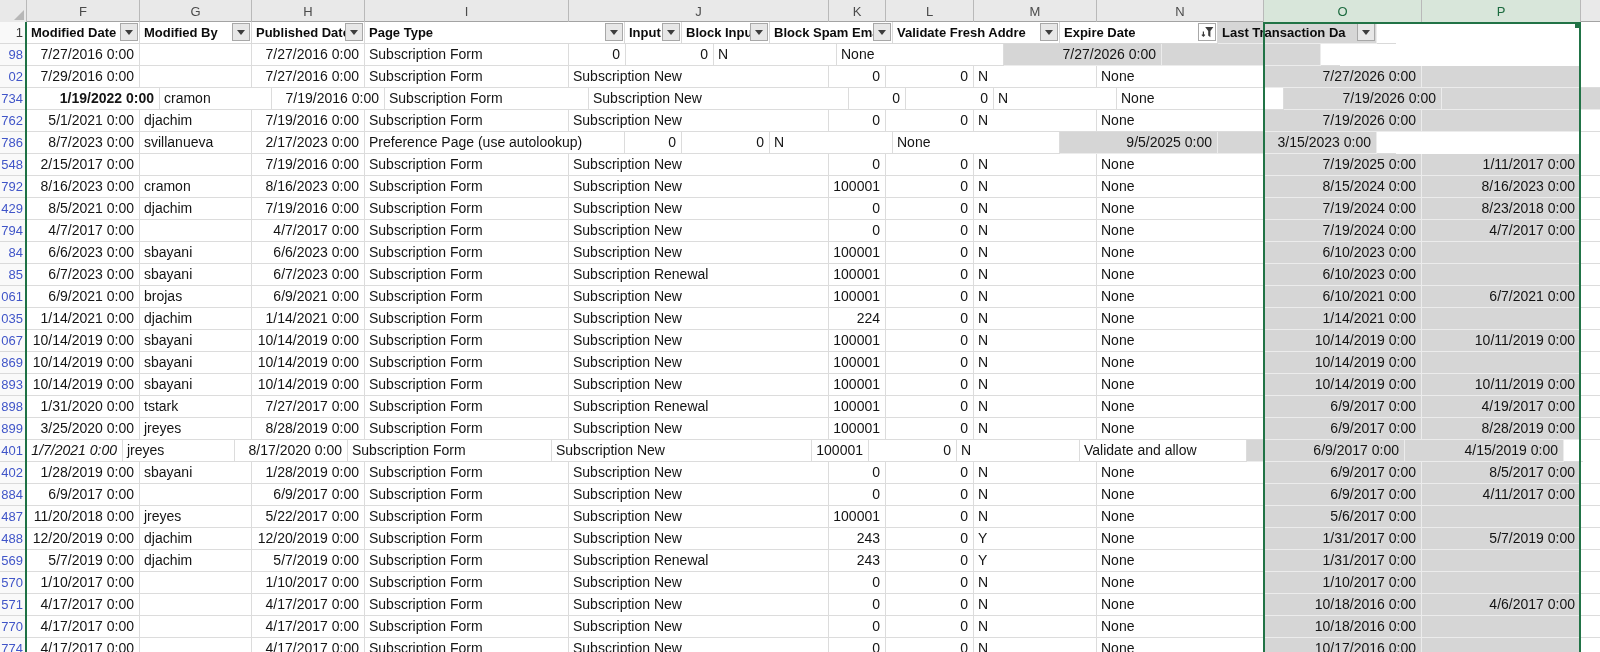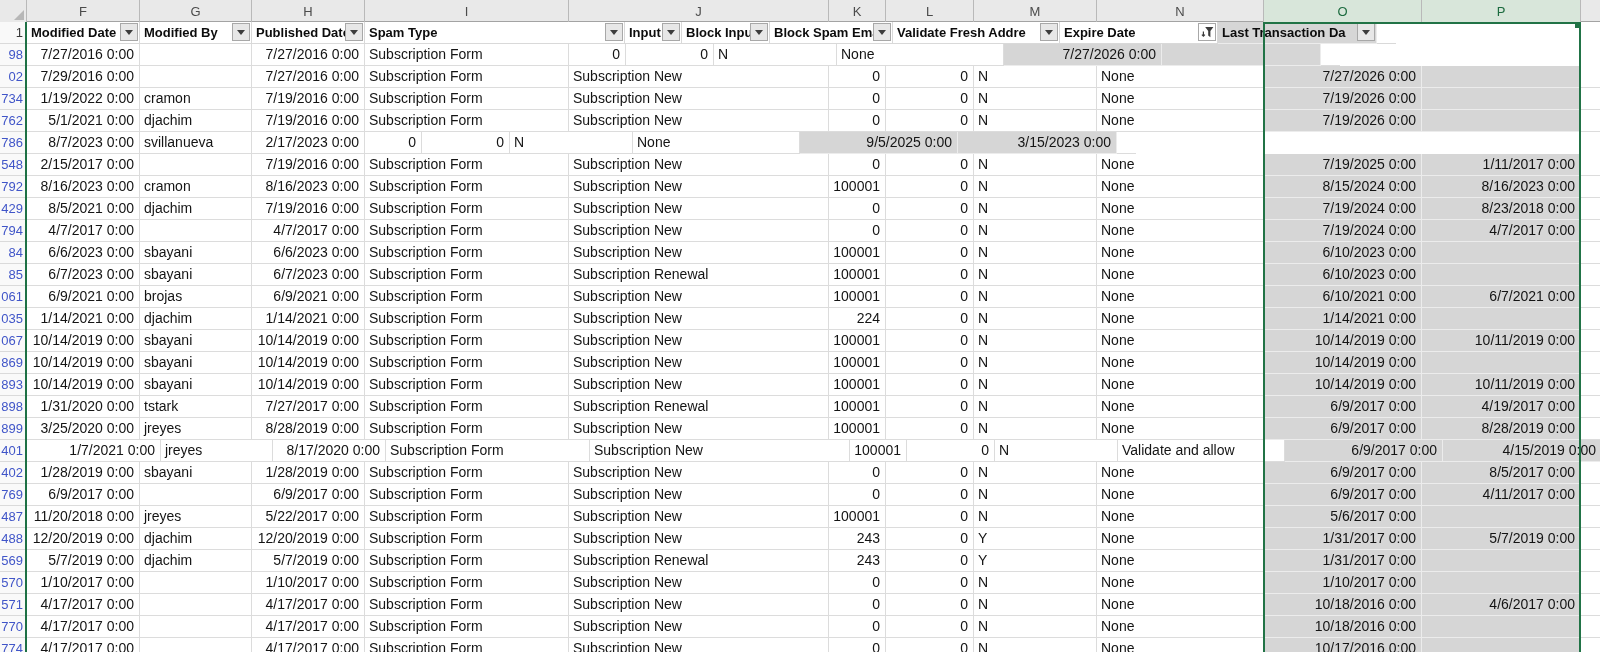--- a/index.html
+++ b/index.html
@@ -85,21 +85,21 @@
           <div class="tri"></div>
         </div>
       </div>
       <div class="hcell" style="width: 113px;">
         <span class="hlabel">Published Date</span>
         <div class="fbtn">
           <div class="tri"></div>
         </div>
       </div>
       <div class="hcell" style="width: 260px;">
-        <span class="hlabel">Spam Type</span>
+        <span class="hlabel">Page Type</span>
         <div class="fbtn">
           <div class="tri"></div>
         </div>
       </div>
       <div class="hcell" style="width: 57px;">
         <span class="hlabel">Input</span>
         <div class="fbtn">
           <div class="tri"></div>
         </div>
       </div>
@@ -163,21 +163,21 @@
         <div class="cell r" style="width: 57px;">0</div>
         <div class="cell r" style="width: 88px;">0</div>
         <div class="cell l" style="width: 123px;">N</div>
         <div class="cell l" style="width: 167px;">None</div>
         <div class="cell r sel" style="width: 158px;">7/27/2026 0:00</div>
         <div class="cell r sel" style="width: 159px;"></div>
         <div class="cell sliver" style="width: 19px;"></div>
       </div>
       <div class="row">
         <div class="rownum blue">734</div>
-        <div class="cell r" style="width: 113px;">1/19/2022 0:00</div>
+        <div class="cell r" style="width: 133px; font-weight: bold;">1/19/2022 0:00</div>
         <div class="cell l" style="width: 112px;">cramon</div>
         <div class="cell r" style="width: 113px;">7/19/2016 0:00</div>
         <div class="cell l" style="width: 204px;">Subscription Form</div>
         <div class="cell l" style="width: 260px;">Subscription New</div>
         <div class="cell r" style="width: 57px;">0</div>
         <div class="cell r" style="width: 88px;">0</div>
         <div class="cell l" style="width: 123px;">N</div>
         <div class="cell l" style="width: 167px;">None</div>
         <div class="cell r sel" style="width: 158px;">7/19/2026 0:00</div>
         <div class="cell r sel" style="width: 159px;"></div>
@@ -196,20 +196,21 @@
         <div class="cell l" style="width: 167px;">None</div>
         <div class="cell r sel" style="width: 158px;">7/19/2026 0:00</div>
         <div class="cell r sel" style="width: 159px;"></div>
         <div class="cell sliver" style="width: 19px;"></div>
       </div>
       <div class="row">
         <div class="rownum blue">786</div>
         <div class="cell r" style="width: 113px;">8/7/2023 0:00</div>
         <div class="cell l" style="width: 112px;">svillanueva</div>
         <div class="cell r" style="width: 113px;">2/17/2023 0:00</div>
+        <div class="cell l" style="width: 260px;">Preference Page (use autolookup)</div>
         <div class="cell r" style="width: 57px;">0</div>
         <div class="cell r" style="width: 88px;">0</div>
         <div class="cell l" style="width: 123px;">N</div>
         <div class="cell l" style="width: 167px;">None</div>
         <div class="cell r sel" style="width: 158px;">9/5/2025 0:00</div>
         <div class="cell r sel" style="width: 159px;">3/15/2023 0:00</div>
         <div class="cell sliver" style="width: 19px;"></div>
       </div>
       <div class="row">
         <div class="rownum blue">548</div>
@@ -401,21 +402,21 @@
         <div class="cell r" style="width: 57px;">100001</div>
         <div class="cell r" style="width: 88px;">0</div>
         <div class="cell l" style="width: 123px;">N</div>
         <div class="cell l" style="width: 167px;">None</div>
         <div class="cell r sel" style="width: 158px;">6/9/2017 0:00</div>
         <div class="cell r sel" style="width: 159px;">8/28/2019 0:00</div>
         <div class="cell sliver" style="width: 19px;"></div>
       </div>
       <div class="row">
         <div class="rownum blue">401</div>
-        <div class="cell r" style="width: 134px;">1/7/2021 0:00</div>
+        <div class="cell r" style="width: 96px; font-style: italic;">1/7/2021 0:00</div>
         <div class="cell l" style="width: 112px;">jreyes</div>
         <div class="cell r" style="width: 113px;">8/17/2020 0:00</div>
         <div class="cell l" style="width: 204px;">Subscription Form</div>
         <div class="cell l" style="width: 260px;">Subscription New</div>
         <div class="cell r" style="width: 57px;">100001</div>
         <div class="cell r" style="width: 88px;">0</div>
         <div class="cell l" style="width: 123px;">N</div>
         <div class="cell l" style="width: 167px;">Validate and allow</div>
         <div class="cell r sel" style="width: 158px;">6/9/2017 0:00</div>
         <div class="cell r sel" style="width: 159px;">4/15/2019 0:00</div>
@@ -430,21 +431,21 @@
         <div class="cell l" style="width: 260px;">Subscription New</div>
         <div class="cell r" style="width: 57px;">0</div>
         <div class="cell r" style="width: 88px;">0</div>
         <div class="cell l" style="width: 123px;">N</div>
         <div class="cell l" style="width: 167px;">None</div>
         <div class="cell r sel" style="width: 158px;">6/9/2017 0:00</div>
         <div class="cell r sel" style="width: 159px;">8/5/2017 0:00</div>
         <div class="cell sliver" style="width: 19px;"></div>
       </div>
       <div class="row">
-        <div class="rownum blue">769</div>
+        <div class="rownum blue">884</div>
         <div class="cell r" style="width: 113px;">6/9/2017 0:00</div>
         <div class="cell l" style="width: 112px;"></div>
         <div class="cell r" style="width: 113px;">6/9/2017 0:00</div>
         <div class="cell l" style="width: 204px;">Subscription Form</div>
         <div class="cell l" style="width: 260px;">Subscription New</div>
         <div class="cell r" style="width: 57px;">0</div>
         <div class="cell r" style="width: 88px;">0</div>
         <div class="cell l" style="width: 123px;">N</div>
         <div class="cell l" style="width: 167px;">None</div>
         <div class="cell r sel" style="width: 158px;">6/9/2017 0:00</div>

